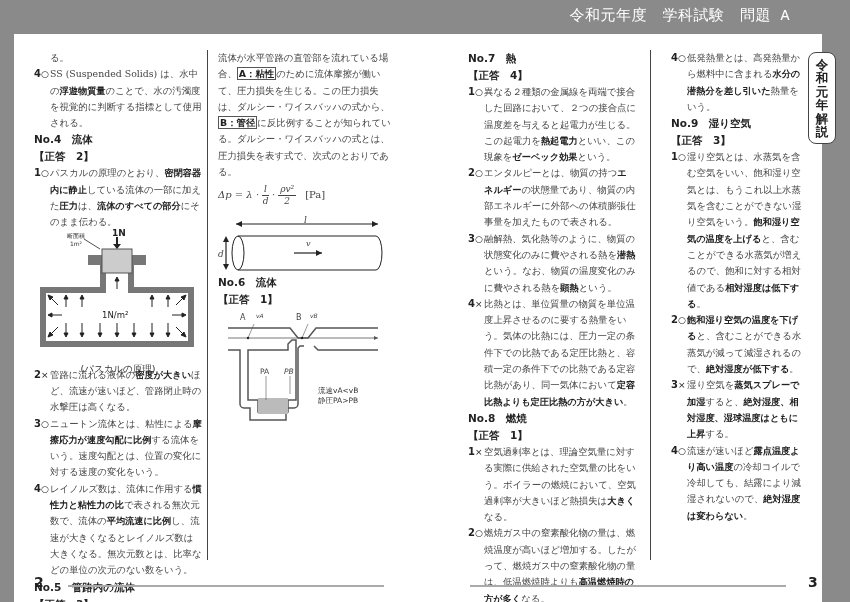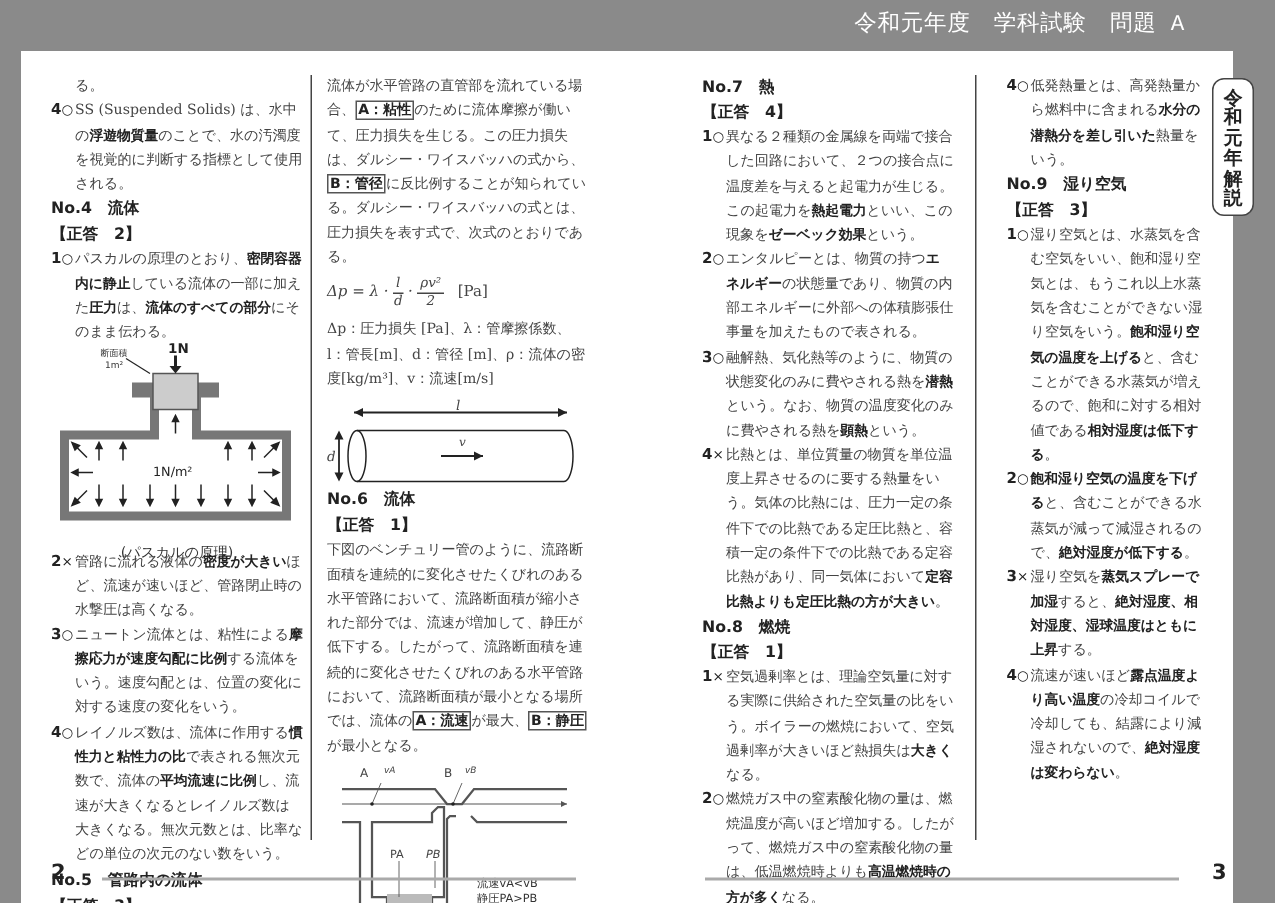--- a/index.html
+++ b/index.html
@@ -162,21 +162,20 @@
         <span style="border-bottom:1px solid #444; padding:0 2px;">l</span>
         <span>d</span>
       </span>
     <span>·</span>
     <span style="display:inline-flex; flex-direction:column; align-items:center; line-height:11px; font-size:9px;">
         <span style="border-bottom:1px solid #444; padding:0 2px;">ρv²</span>
         <span>2</span>
       </span>
     <span style="font-style:normal; margin-left:6px;">[Pa]</span>
   </div>
-  <div style="margin-top:2px;">Δp：圧力損失 [Pa]、λ：管摩擦係数、l：管長[m]、d：管径 [m]、ρ：流体の密度[kg/m³]、v：流速[m/s]</div>
 
   <div class="figure" style="height:58px; margin-top:6px;">
     <svg width="174" height="58" viewBox="0 0 174 58">
       <line x1="18" y1="8" x2="160" y2="8" stroke="#222" stroke-width="1.2"></line>
       <polygon points="18,8 24,5 24,11" fill="#222"></polygon>
       <polygon points="160,8 154,5 154,11" fill="#222"></polygon>
       <path d="M20,20 L158,20 A6,17 0 0,1 158,54 L20,54" fill="none" stroke="#222" stroke-width="1"></path>
       <ellipse cx="20" cy="37" rx="6" ry="17" fill="none" stroke="#222" stroke-width="1"></ellipse>
       <line x1="76" y1="37" x2="104" y2="37" stroke="#222" stroke-width="1.2"></line>
       <polygon points="104,37 98,34 98,40" fill="#222"></polygon>
@@ -184,23 +183,20 @@
       <polygon points="8,20 5,26 11,26" fill="#222"></polygon>
       <polygon points="8,54 5,48 11,48" fill="#222"></polygon>
     </svg>
     <span class="formula" style="position:absolute; left:86px; top:-4px; font-size:9px;">l</span>
     <span class="formula" style="position:absolute; left:0; top:30px; font-size:9px;">d</span>
     <span class="formula" style="position:absolute; left:88px; top:20px; font-size:8px;">v</span>
   </div>
 
   <div class="h-no">No.6　流体</div>
   <div class="h-ans">【正答　1】</div>
-  <div>
-    <span>下図のベンチュリー管のように、流路断面積を連続的に変化させたくびれのある水平管路において、流路断面積が縮小された部分では、流速が増加して、静圧が低下する。したがって、流路断面積を連続的に変化させたくびれのある水平管路において、流路断面積が最小となる場所では、流体の</span><span class="boxed">A：流速</span><span>が最大、</span><span class="boxed">B：静圧</span><span>が最小となる。</span>
-  </div>
 
   <div class="figure" style="height:130px; margin-top:6px;">
     <svg width="174" height="112" viewBox="0 0 174 112">
       <path d="M10,14 L72,14 L80,24 L90,24 L98,14 L160,14" fill="none" stroke="#555" stroke-width="1.5"></path>
       <path d="M10,36 L22,36 L22,90 A4,4 0 0,0 26,94 L32,94 L32,106 L68,106 L68,94 L76,94 A4,4 0 0,0 80,90 L80,34 L82,32 L86,32" fill="none" stroke="#555" stroke-width="1.5"></path>
       <path d="M30,36 L70,36 L70,30 L74,26 L78,26 L78,86 L70,86 L70,98 L40,98 L40,86 L30,86 Z" fill="none" stroke="#555" stroke-width="1.5"></path>
       <path d="M96,32 L100,36 L160,36" fill="none" stroke="#555" stroke-width="1.5"></path>
       <rect x="40" y="84" width="30" height="16" fill="#bbb"></rect>
       <line x1="10" y1="24" x2="160" y2="24" stroke="#555" stroke-width="0.8"></line>
       <polygon points="160,24 156,22 156,26" fill="#555"></polygon>

